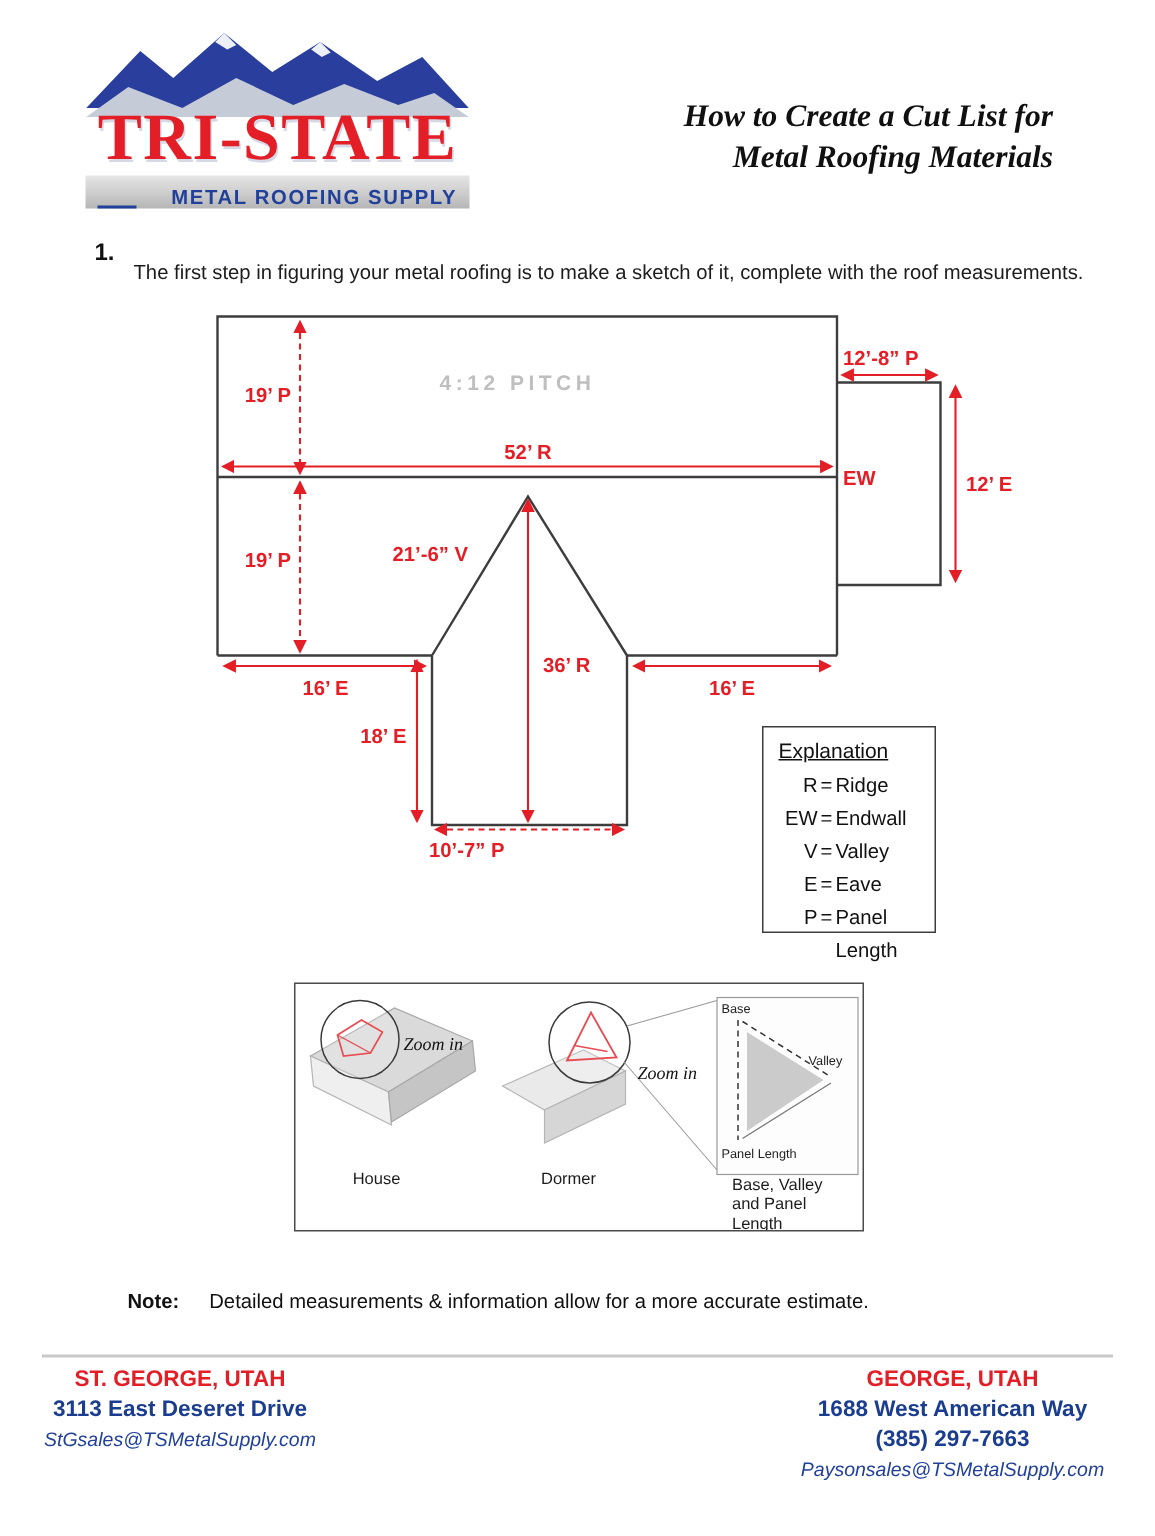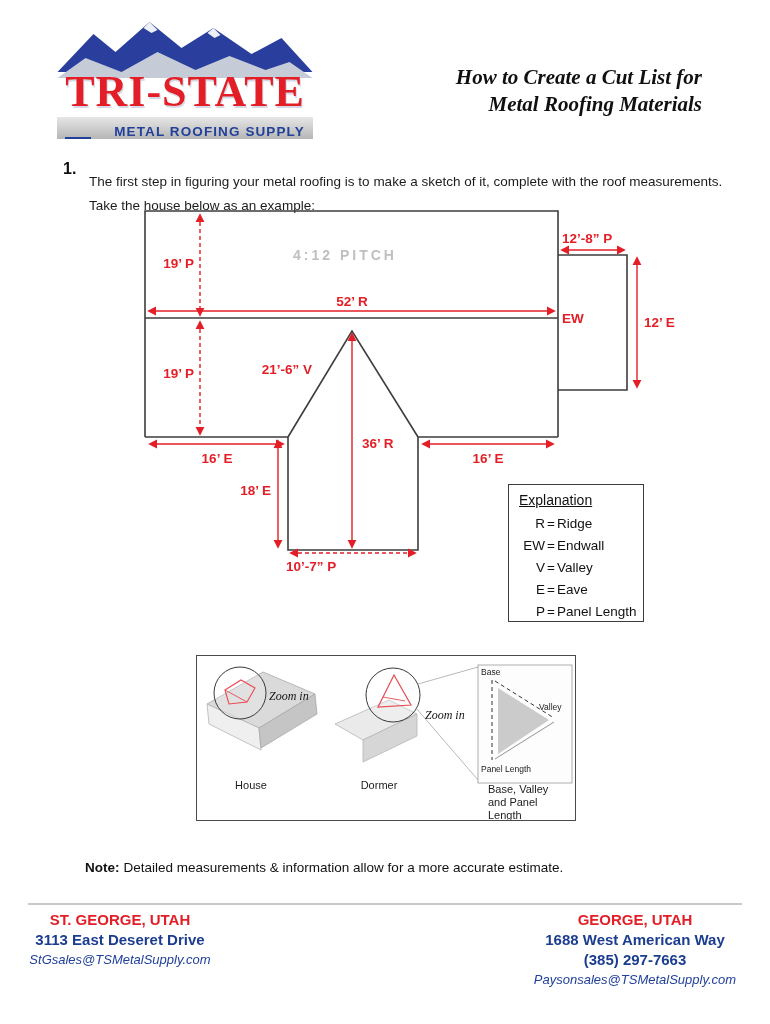--- a/index.html
+++ b/index.html
@@ -20,36 +20,36 @@
   .step-num{position:absolute;left:63px;top:160px;font-size:16px;font-weight:bold;color:#111;}
   .step-text{position:absolute;left:89px;top:170px;font-size:13.5px;color:#1c1c1c;line-height:1.75;white-space:nowrap;}
 
   
   .diagram{position:absolute;left:0;top:205px;}
   svg text{font-family:"Liberation Sans",sans-serif;}
   .dim{fill:#e31e26;font-size:13.5px;font-weight:bold;}
   .pitch{fill:#bfbfbf;font-size:14px;font-weight:bold;letter-spacing:3px;}
 
   
-  .explain{position:absolute;left:508px;top:484px;width:136px;height:138px;border:1.5px solid #3d3d3d;background:#fff;box-sizing:border-box;padding:7px 6px 0 10px;}
+  .explain{position:absolute;left:508px;top:484px;width:116px;height:138px;border:1.5px solid #3d3d3d;background:#fff;box-sizing:border-box;padding:7px 6px 0 10px;}
   .explain-title{font-size:14px;text-decoration:underline;color:#111;}
   .explain-rows{margin-top:5px;}
   .erow{display:grid;grid-template-columns:26px 12px auto;font-size:13.5px;line-height:22px;color:#111;}
   .erow .abbr{text-align:right;}
   .erow .eq{text-align:center;}
 
   
   .illus{position:absolute;left:196px;top:655px;width:380px;height:166px;border:1px solid #4a4a4a;box-sizing:border-box;background:#fff;}
   .cap{font-size:11px;fill:#1c1c1c;}
   .zoom{font-family:"Liberation Serif",serif;font-style:italic;font-size:12px;fill:#111;}
   .tiny{font-size:8.5px;fill:#222;}
 
   
   .note{position:absolute;left:85px;top:860px;font-size:13.5px;color:#111;}
-  .note b{margin-right:4px;}
+  .note b{margin-right:20px;}
   .rule{position:absolute;left:28px;top:903px;width:714px;height:2px;background:#c9c9c9;}
   .foot{position:absolute;text-align:center;}
   .foot-left{left:22px;top:911px;width:196px;}
   .foot-right{left:532px;top:911px;width:206px;}
   .foot-center{left:235px;top:923px;width:300px;}
   .f-city{color:#e31e26;font-weight:bold;font-size:15px;}
   .f-addr,.f-phone{color:#1b3d8f;font-weight:bold;font-size:15px;margin-top:3px;}
   .f-email{color:#21409a;font-style:italic;font-size:13px;margin-top:4px;}
   .f-bigphone{color:#1b3d8f;font-weight:bold;font-size:21px;}
   .f-site{color:#e31e26;font-weight:bold;font-size:20px;margin-top:7px;white-space:nowrap;}
@@ -74,21 +74,20 @@
   </div>
 
   <div class="doc-title">
     <div>How to Create a Cut List for</div>
     <div>Metal Roofing Materials</div>
   </div>
 
   <div class="step-num">1.</div>
   <div class="step-text">
     <div>The first step in figuring your metal roofing is to make a sketch of it, complete with the roof measurements.</div>
-    <div>Take the house below as an example:</div>
   </div>
 
   <svg class="diagram" width="770" height="430" viewBox="0 0 770 430">
     <defs>
       <marker id="arr" viewBox="0 0 10 10" refX="8" refY="5" markerWidth="6.5" markerHeight="6.5" orient="auto-start-reverse">
         <path d="M0 0 L10 5 L0 10 z" fill="#e31e26"></path>
       </marker>
     </defs>
 
     <g stroke="#3d3d3d" stroke-width="1.6" fill="none">

